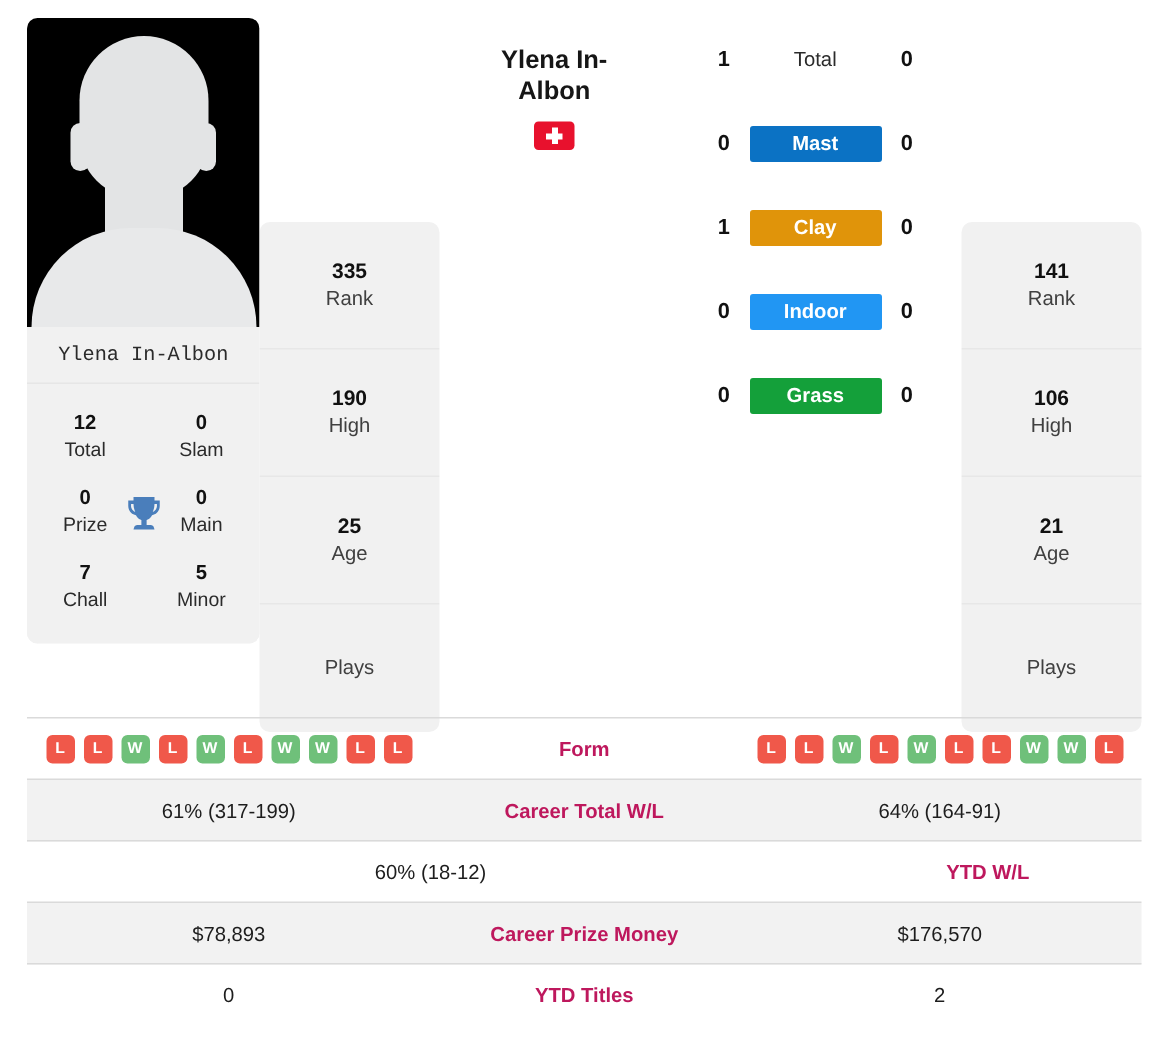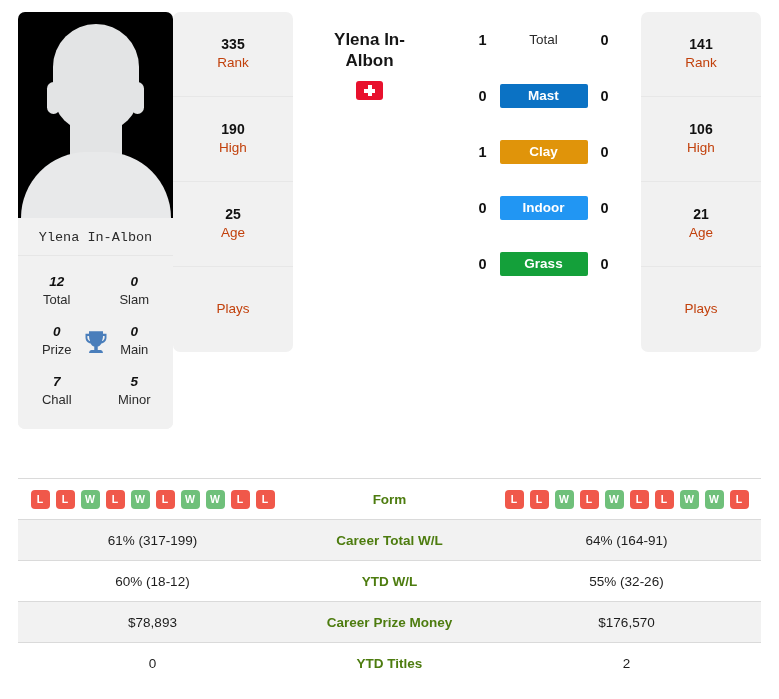--- a/index.html
+++ b/index.html
@@ -99,40 +99,40 @@
     justify-content: space-around;
     align-items: center;
     padding: 7px 0;
   }
   .t-cell { width: 62px; text-align: center; }
   .t-val {
     font-size: 13.5px;
     font-weight: bold;
     color: #111;
     line-height: 1.35;
-    font-style: italic;
   }
   .t-lbl {
     font-size: 13px;
     color: #2b2b2b;
     line-height: 1.35;
   }
   .trophy-wrap {
     position: absolute;
     left: 50%;
     top: 50%;
     transform: translate(-50%, -50%);
     width: 28px;
     height: 28px;
   }
 
   
   .stat-panel {
     width: 120px;
     flex: 0 0 120px;
+    margin-top: 136px;
     background: #f1f1f1;
     border-radius: 7px;
     overflow: hidden;
   }
   .stat-cell {
     height: 85px;
     display: flex;
     flex-direction: column;
     align-items: center;
     justify-content: center;
@@ -140,21 +140,21 @@
   }
   .stat-cell:last-child { border-bottom: none; }
   .stat-val {
     font-size: 14px;
     font-weight: bold;
     color: #111;
     line-height: 1.4;
   }
   .stat-lbl {
     font-size: 13.5px;
-    color: #c2410c;
+    color: #404040;
     line-height: 1.4;
   }
 
   
   .mid-col {
     flex: 1 1 auto;
     display: flex;
     flex-direction: column;
     align-items: center;
   }
@@ -245,21 +245,21 @@
   .scell {
     flex: 1 1 0;
     text-align: center;
     font-size: 13.5px;
     color: #1d1d1d;
   }
   .scell.mid {
     flex: 0 0 205px;
     font-weight: bold;
     font-size: 13.5px;
-    color: #4d7c0f;
+    color: #be185d;
   }
 
   .form-badges {
     display: flex;
     justify-content: center;
     gap: 6px;
   }
   .fb {
     width: 19px;
     height: 19px;
@@ -443,21 +443,20 @@
 
     <div class="srow shade">
       <div class="scell">61% (317-199)</div>
       <div class="scell mid">Career Total W/L</div>
       <div class="scell">64% (164-91)</div>
     </div>
 
     <div class="srow">
       <div class="scell">60% (18-12)</div>
       <div class="scell mid">YTD W/L</div>
-      <div class="scell">55% (32-26)</div>
     </div>
 
     <div class="srow shade">
       <div class="scell">$78,893</div>
       <div class="scell mid">Career Prize Money</div>
       <div class="scell">$176,570</div>
     </div>
 
     <div class="srow last">
       <div class="scell">0</div>

